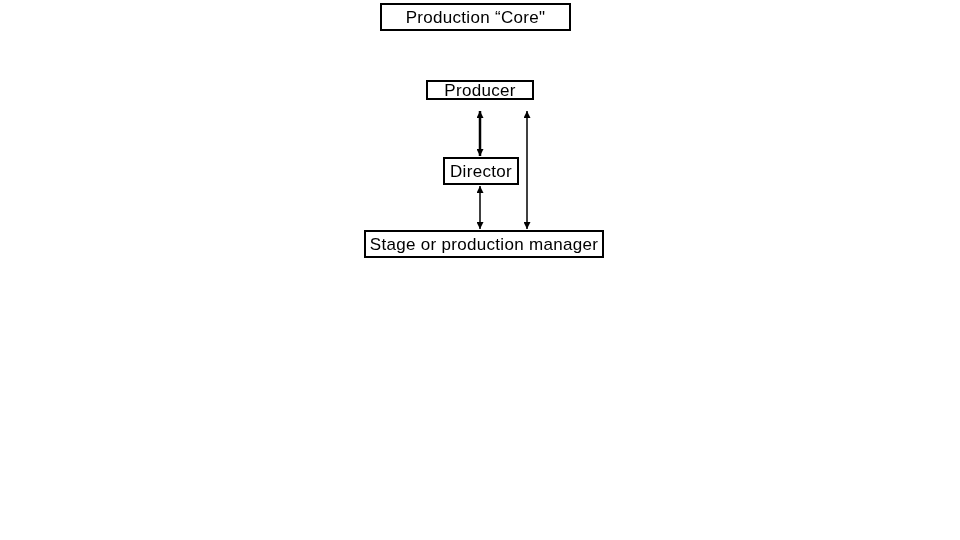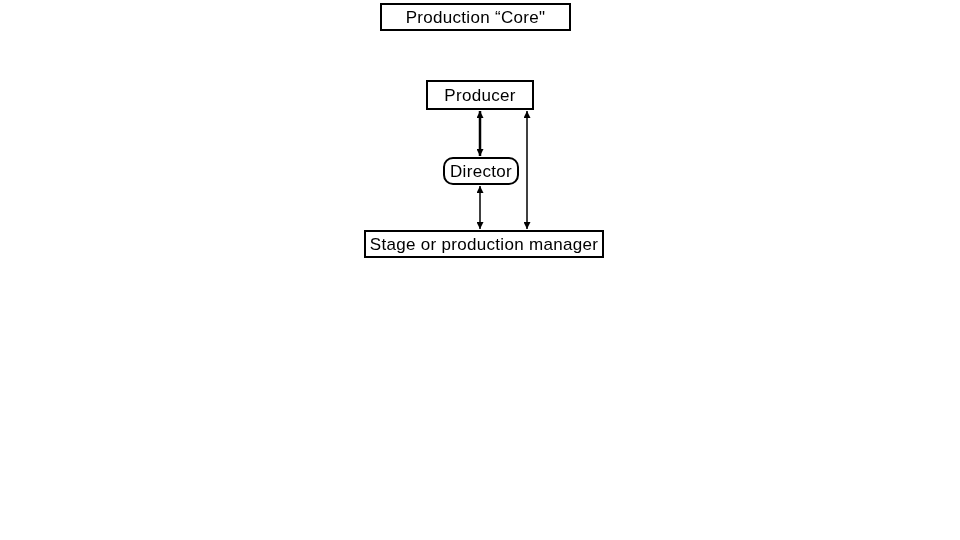--- a/index.html
+++ b/index.html
@@ -23,22 +23,22 @@
     background: #ffffff;
     display: flex;
     align-items: center;
     justify-content: center;
     font-size: 17px;
     line-height: 1;
     letter-spacing: 0.3px;
     white-space: nowrap;
   }
   .node-title    { left: 380px; top: 3px;   width: 191px; height: 28px; }
-  .node-producer { left: 426px; top: 80px;  width: 108px; height: 30px; }
-  .node-director { left: 443px; top: 157px; width: 76px;  height: 28px; border-radius: 10px; }
+  .node-producer { left: 426px; top: 80px;  width: 108px; height: 20px; }
+  .node-director { left: 443px; top: 157px; width: 76px;  height: 28px; }
   .node-stage    { left: 364px; top: 230px; width: 240px; height: 28px; }
   .connectors {
     position: absolute;
     left: 0;
     top: 0;
     width: 960px;
     height: 540px;
     pointer-events: none;
   }
 </style>

